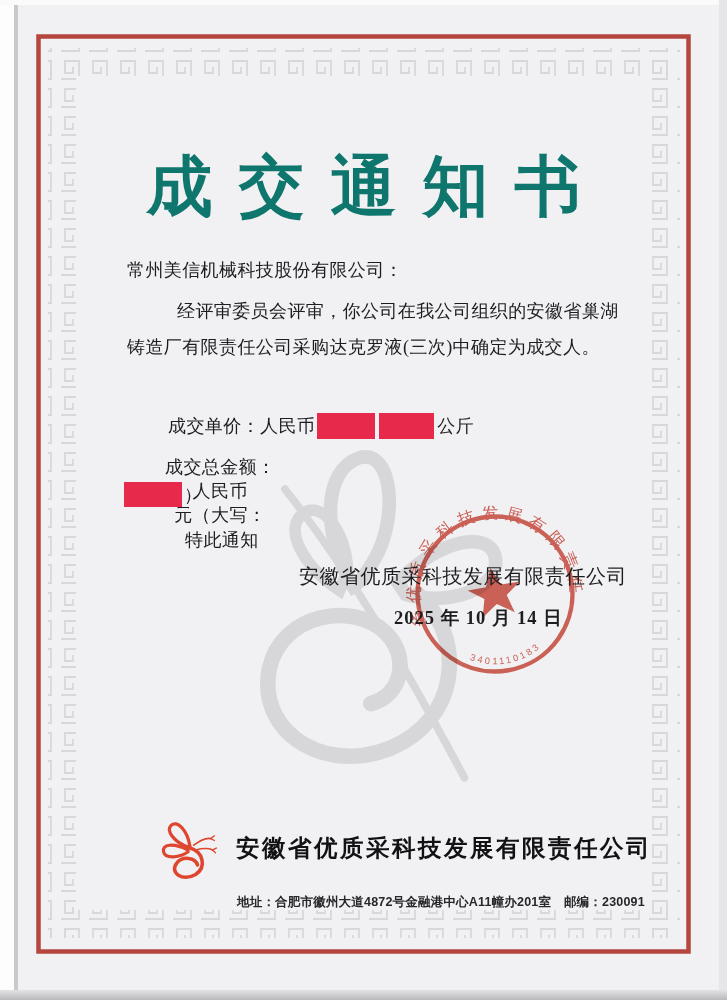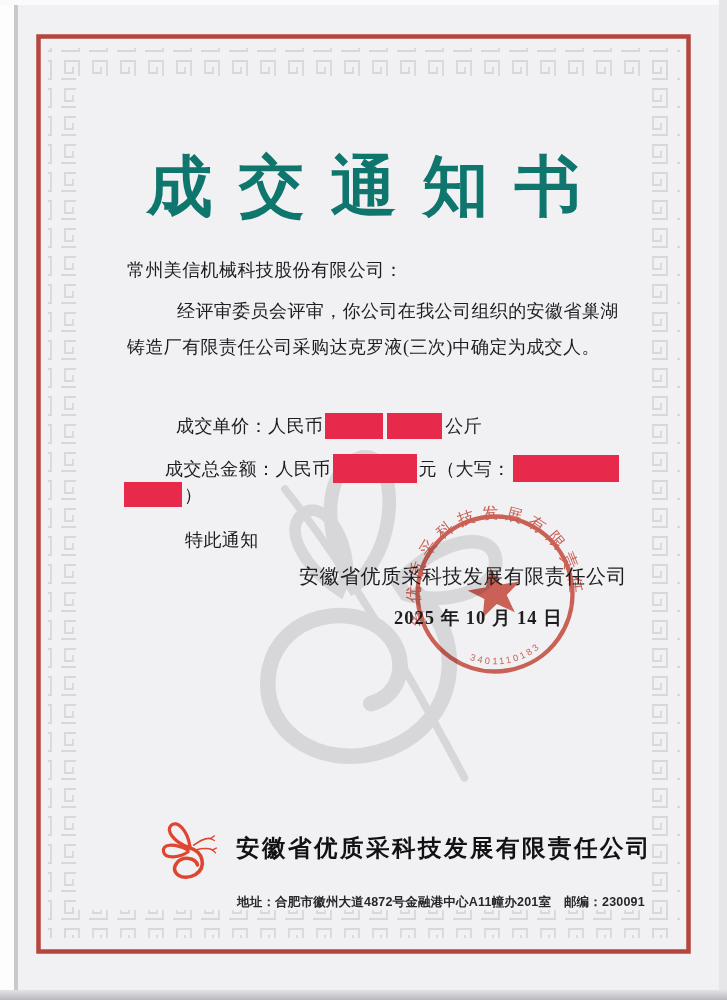--- a/index.html
+++ b/index.html
@@ -91,25 +91,25 @@
     </div>
 
     <div class="line" style="left:165px;top:297px;margin-left:12px;">
       <span>经评审委员会评审，你公司在我公司组织的安徽省巢湖</span>
     </div>
     <div class="line" style="left:127px;top:333px;">
       <span>铸造厂有限责任公司采购达克罗液(三次)中确定为成交人。</span>
     </div>
 
 
-    <div class="line" style="left:168px;top:412px;margin-left:8px;">
+    <div class="line" style="left:168px;top:412px;">
       <span>成交单价：</span><span>人民币</span><span class="redact b1"></span><span class="redact b2"></span><span>公斤</span>
     </div>
 
-    <div class="line" style="left:165px;top:455px;">
+    <div class="line" style="left:165px;top:455px;flex-direction:column;">
       <span>成交总金额：</span><span>人民币</span><span class="redact b3"></span><span>元（大写：</span><span class="redact b4"></span>
     </div>
 
     <div class="line" style="left:124px;top:481px;">
       <span class="redact b5"></span><span>）</span>
     </div>
 
     <div class="line" style="left:185px;top:526px;">
       <span>特此通知</span>
     </div>

